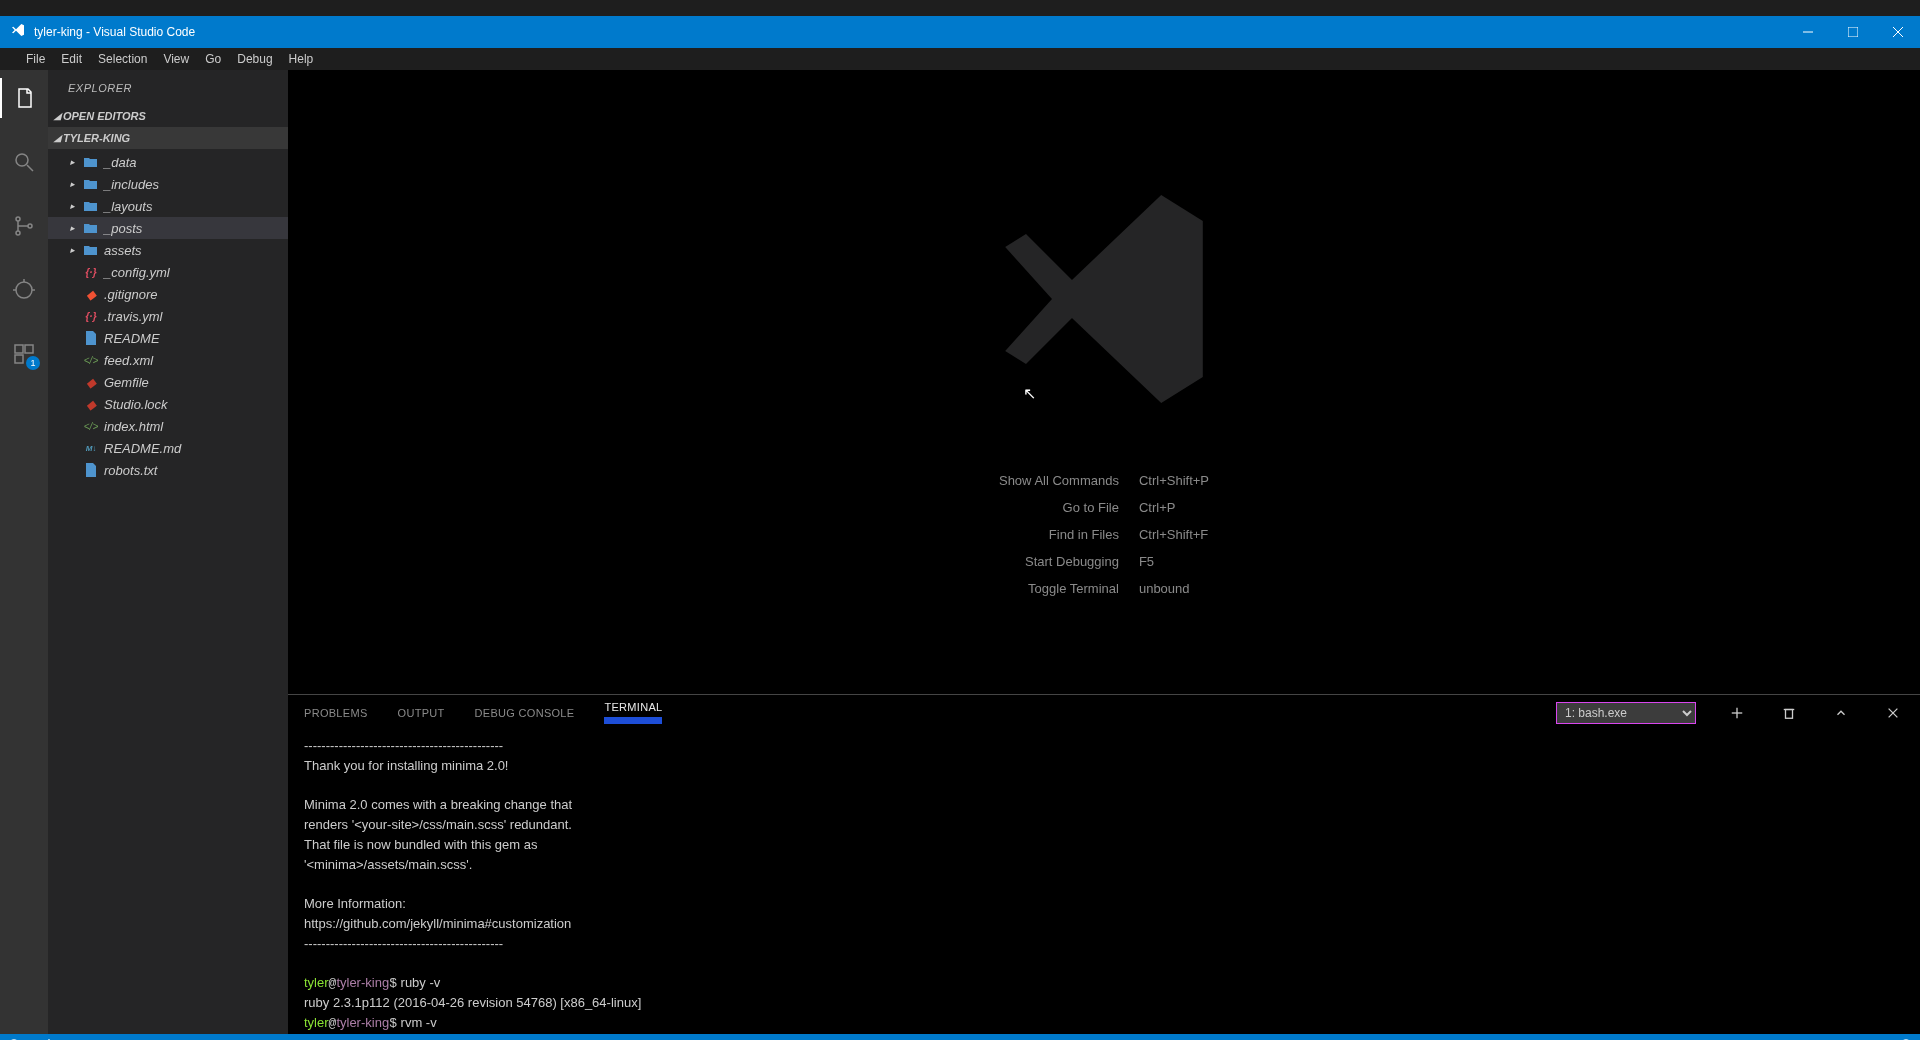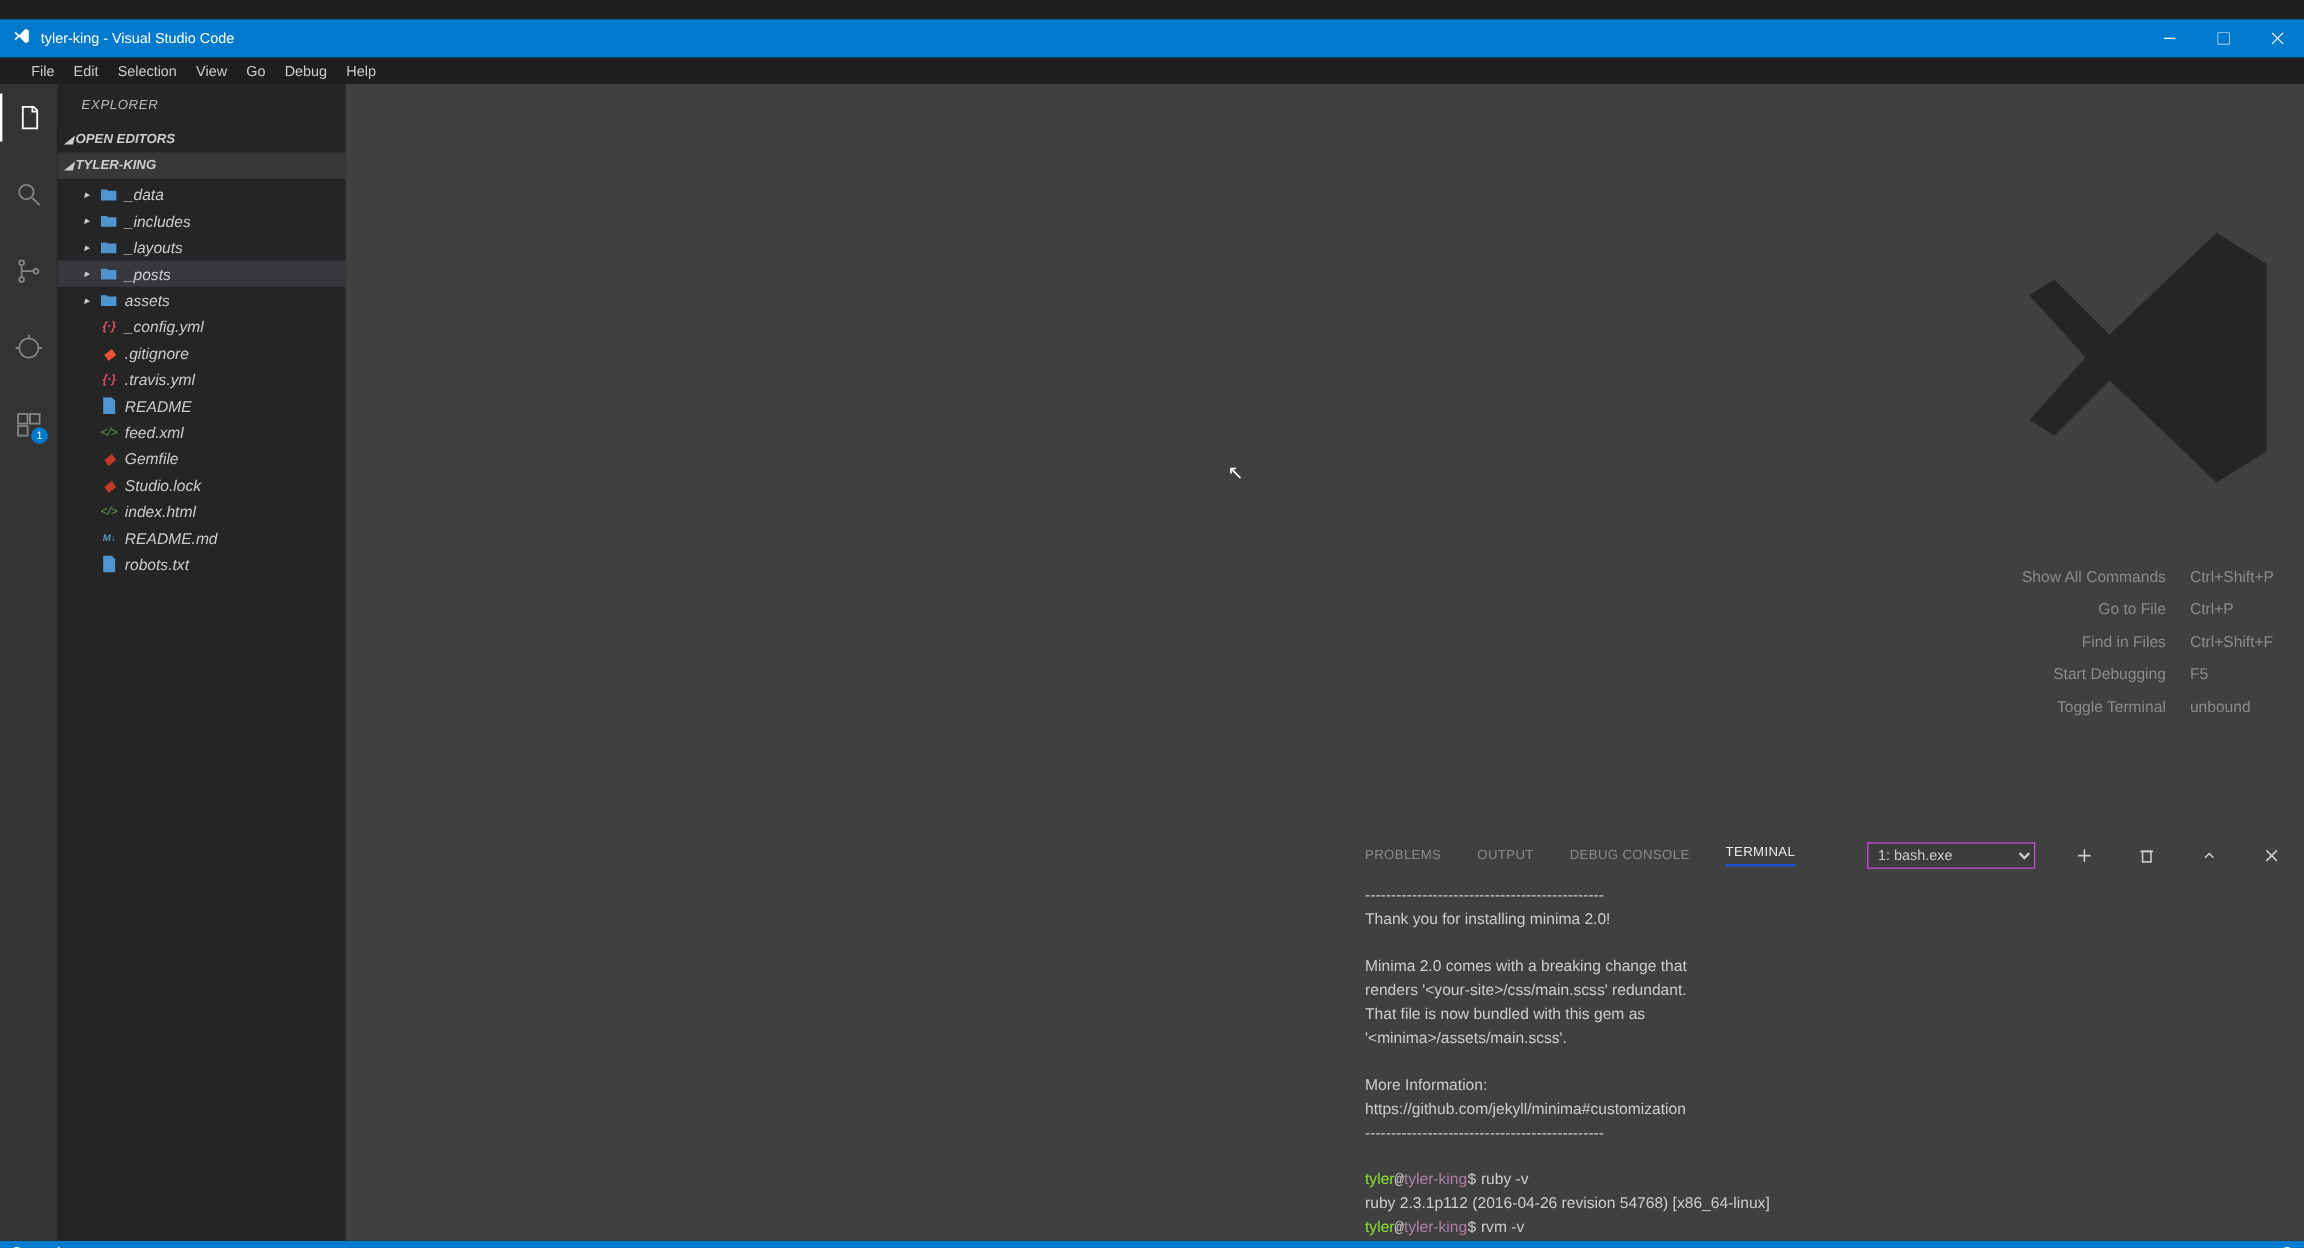--- a/index.html
+++ b/index.html
@@ -30,30 +30,30 @@
 .tree-row .twisty { width:12px; font-size:9px; color:#ccc; }
 .tree-row .icon { width:18px; display:inline-flex; align-items:center; justify-content:center; margin-right:4px; }
 .tree-row.selected { background:#37373d; }
 .folder-icon svg { fill:#4e94ce; }
 .yaml-icon { color:#e14e62; font-weight:700; font-size:10px; }
 .ruby-icon { color:#c0392b; }
 .xml-icon { color:#6a9955; font-size:10px; }
 .md-icon { color:#519aba; font-size:8px; font-weight:700; }
 .git-icon { color:#f05133; }
 .txt-icon { color:#4e94ce; }
-.editor { flex:1; background:#404040; display:flex; flex-direction:column;align-items:flex-end; }
+.editor { flex:1; background:#000000; display:flex; flex-direction:column; }
 .editor-body { flex:1; display:flex; flex-direction:column; align-items:center; justify-content:center; gap:40px; }
 .watermark-logo svg { width:260px; height:260px; fill:#252526; }
 .shortcuts { display:grid; grid-template-columns:auto auto; gap:12px 20px; }
 .shortcuts .cmd { text-align:right; font-size:13px; color:#8a8a8a; }
 .shortcuts .key { text-align:left; font-size:13px; color:#8a8a8a; }
 .panel { border-top:1px solid #454545; height:340px; display:flex; flex-direction:column; }
 .panel-tabs { height:35px; display:flex; align-items:center; padding:0 16px; gap:30px; }
 .panel-tabs .tab { font-size:11px; color:#8a8a8a; text-transform:uppercase; letter-spacing:.3px; }
-.panel-tabs .tab.active { color:#e8e8e8; border-bottom:2px solid #1d4ed8; padding-bottom:4px; }
+.panel-tabs .tab.active { color:#e8e8e8; border-bottom:7px solid #1d4ed8; padding-bottom:4px; }
 .panel-tabs .spacer { flex:1; }
 .panel-tabs .term-select { background:#3c3c3c; color:#ccc; border:1px solid #d946ef; font-size:12px; width:140px; height:22px; padding:0 4px; }
 .panel-tabs .pact { width:22px; height:22px; display:flex; align-items:center; justify-content:center; color:#ccc; font-size:14px; }
 .panel-tabs .pact svg { width:14px; height:14px; stroke:#ccc; fill:none; stroke-width:1.5; }
 .terminal-body { flex:1; padding:6px 16px; font-family:Consolas,"Courier New",monospace; font-size:13px; line-height:19px; color:#ccc; white-space:pre; overflow:hidden; }
 .prompt-user { color:#8ae234; }
 .prompt-host { color:#ad7fa8; }
 .statusbar { height:22px; background:#007acc; display:flex; align-items:center; justify-content:space-between; padding:0 8px; color:#fff; font-size:12px; }
 .statusbar .left, .statusbar .right { display:flex; align-items:center; gap:12px; }
 .statusbar .item { display:flex; align-items:center; gap:4px; }

